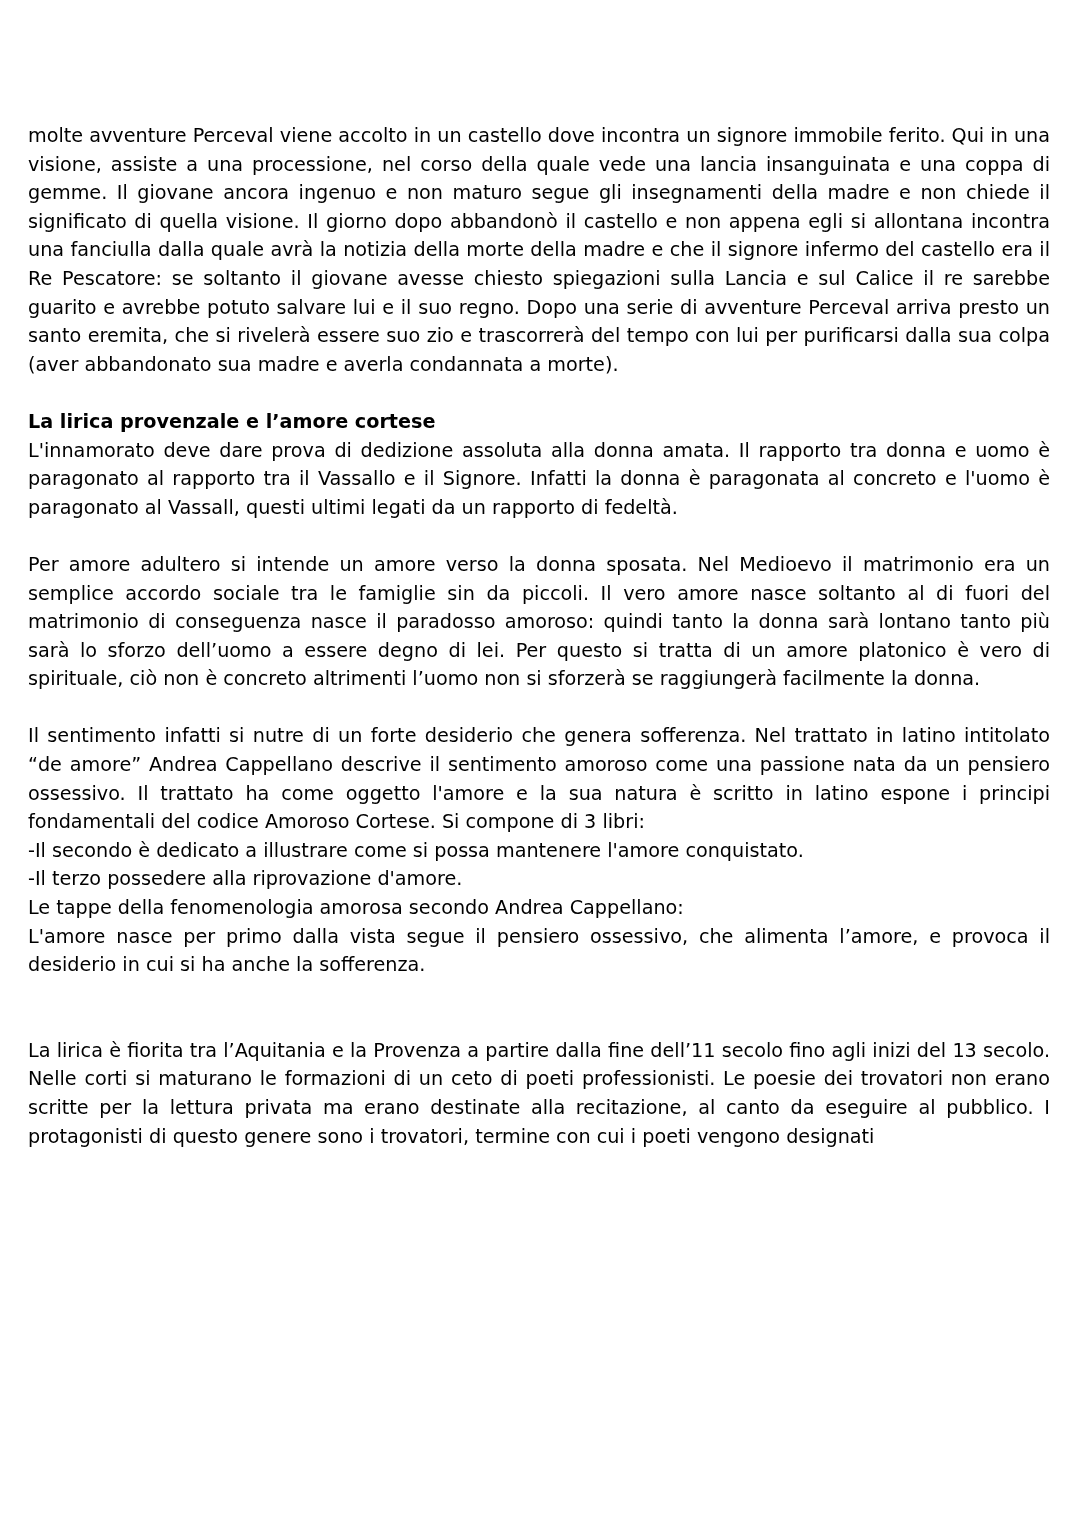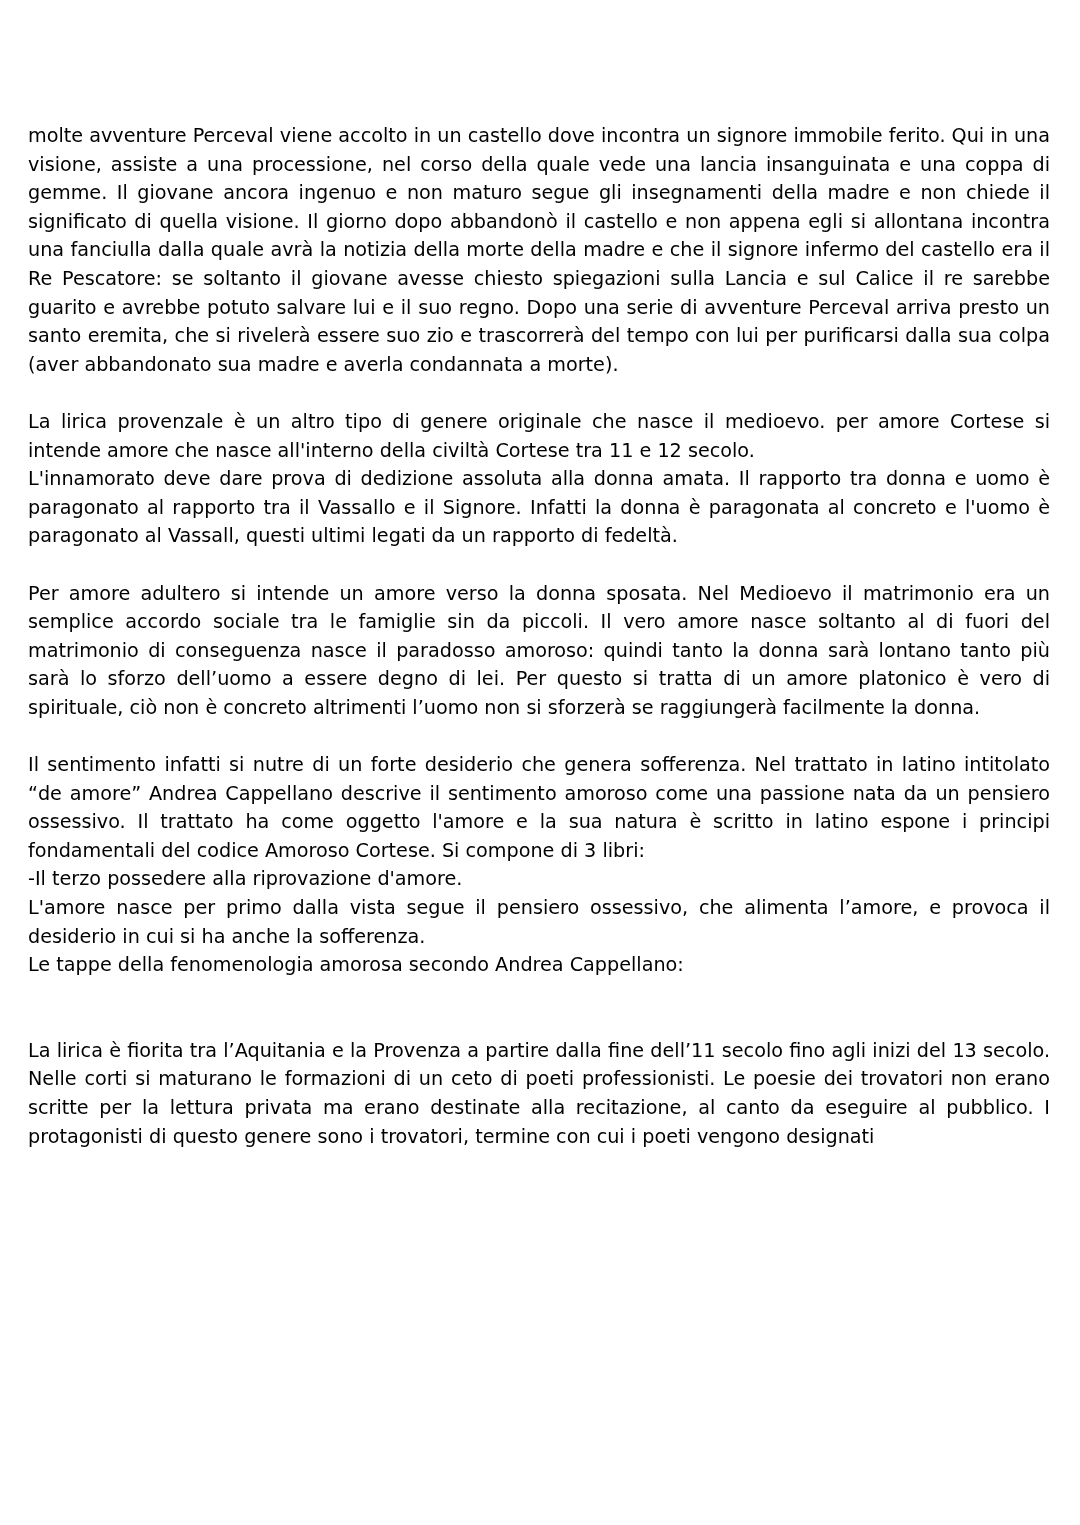--- a/index.html
+++ b/index.html
@@ -55,41 +55,42 @@
 </head>
 <body>
 
 <div class="page">
   <div class="doc-body">
 
     <p class="para lastline-left">molte avventure Perceval viene accolto in un castello  dove incontra un signore immobile ferito. Qui in  una visione, assiste a una processione, nel corso della quale vede una lancia insanguinata e una coppa di gemme. Il giovane ancora ingenuo e non maturo segue gli insegnamenti della madre e non chiede il significato di quella visione. Il giorno dopo abbandonò il castello e non appena egli si allontana incontra una fanciulla dalla quale avrà la notizia della morte della madre e che il signore infermo del castello era il Re Pescatore: se soltanto il giovane avesse chiesto spiegazioni sulla Lancia e sul Calice il re sarebbe guarito e avrebbe potuto salvare lui e il suo regno. Dopo una serie di avventure Perceval arriva presto un santo eremita, che si rivelerà essere suo zio e trascorrerà del tempo con lui per purificarsi dalla sua colpa (aver abbandonato sua madre e averla condannata a morte).</p>
 
     <div class="gap-para"></div>
 
+    <div class="heading">La lirica provenzale e l’amore cortese</div>
 
-    <p class="para lastline-left">La lirica provenzale è un altro tipo di genere originale che nasce il medioevo. per amore Cortese si intende amore che nasce all'interno della civiltà Cortese tra 11 e 12 secolo.</p>
 
 
     <p class="para lastline-left">L'innamorato deve dare prova di dedizione assoluta alla donna amata. Il rapporto tra donna e uomo è paragonato al rapporto tra il Vassallo e il Signore. Infatti la donna è paragonata al concreto e l'uomo è paragonato al Vassall, questi ultimi legati da un rapporto di fedeltà.</p>
 
     <div class="gap-para"></div>
 
     <p class="para lastline-left">Per amore adultero si intende un amore verso la donna sposata. Nel Medioevo il matrimonio era un semplice accordo sociale tra le famiglie sin da piccoli. Il vero amore nasce soltanto al di fuori del matrimonio di conseguenza nasce il paradosso amoroso: quindi tanto la donna sarà lontano tanto più sarà lo sforzo dell’uomo a essere degno di lei. Per questo si tratta di un amore platonico è vero di spirituale, ciò non è concreto altrimenti l’uomo non si sforzerà se raggiungerà facilmente la donna.</p>
 
     <div class="gap-para"></div>
 
     <p class="para lastline-left">Il sentimento infatti si nutre di un forte desiderio che genera sofferenza. Nel trattato in latino intitolato “de amore” Andrea Cappellano descrive il sentimento amoroso come una passione nata da un pensiero ossessivo. Il trattato ha come oggetto l'amore e la sua natura è scritto in latino espone i principi fondamentali del codice Amoroso Cortese. Si compone di 3 libri:</p>
 
 
+    <p class="para lastline-left">-Il secondo è dedicato a illustrare come si possa mantenere l'amore conquistato.</p>
 
     <p class="para lastline-left">-Il terzo possedere alla riprovazione d'amore.</p>
 
+    <p class="para lastline-left">Le tappe della fenomenologia amorosa secondo Andrea Cappellano:</p>
+
     <p class="para lastline-left">L'amore nasce per primo dalla vista segue il pensiero ossessivo, che alimenta l’amore, e provoca il desiderio in cui si ha anche la sofferenza.</p>
-
-    <p class="para lastline-left">Le tappe della fenomenologia amorosa secondo Andrea Cappellano:</p>
 
     <div class="gap-big"></div>
 
 
     <p class="para lastline-left">La lirica è fiorita tra l’Aquitania e la Provenza a partire dalla fine dell’11 secolo fino agli inizi del 13 secolo. Nelle corti si maturano le formazioni di un ceto di  poeti professionisti. Le poesie dei trovatori non erano scritte per la lettura privata ma erano destinate alla recitazione, al canto da eseguire al pubblico. I protagonisti di questo genere sono i trovatori, termine con cui i poeti vengono designati</p>
 
   </div>
 </div>
 
 </body></html>

